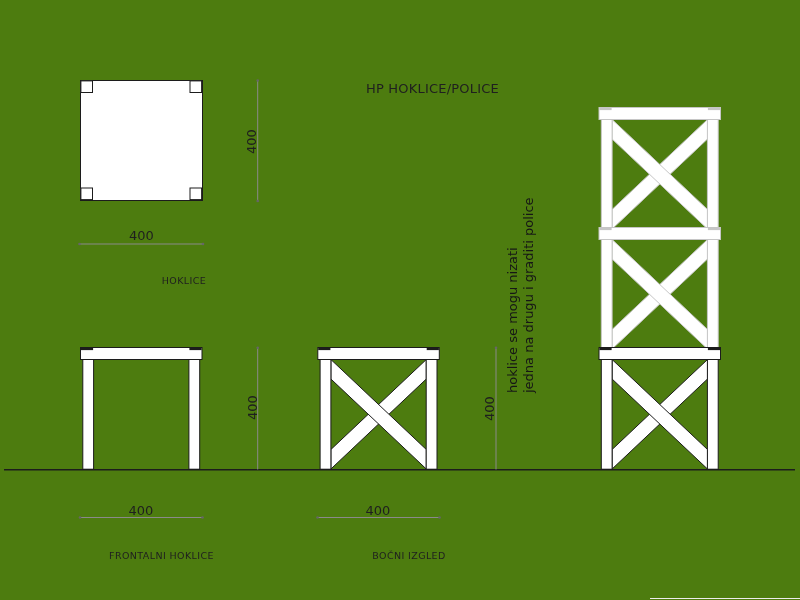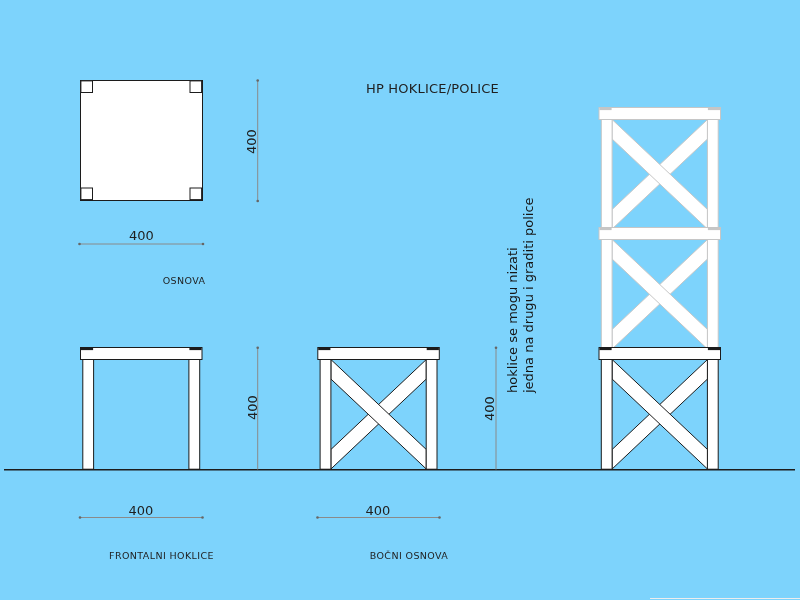--- a/index.html
+++ b/index.html
@@ -1,16 +1,16 @@
 <!DOCTYPE html>
 <html style="--ink: #1c1c1c; --ghost: #c6c6c6; --dim-line: #8a8a8a;"><head>
 <meta charset="utf-8">
 <style>
   html,body{margin:0;padding:0;background:#fff;}
-  #page{position:relative;width:800px;height:600px;background:#7dd3fc;overflow:hidden;
+  #page{position:relative;width:800px;height:600px;background:#4d7c0f;overflow:hidden;
         font-family:"DejaVu Sans","Liberation Sans",sans-serif;color:var(--ink,#1c1c1c);}
   svg{position:absolute;left:0;top:0;}
   .ink{color:var(--ink,#1c1c1c);}
   .ghost{color:var(--ghost,#c6c6c6);}
   .stroke{stroke:currentColor;fill:#fff;stroke-width:1;}
   .notch{fill:currentColor;stroke:none;}
   .dimline{stroke:var(--dim-line,#8a8a8a);stroke-width:1;}
   .dimdot{fill:#666;stroke:none;}
   .ground{stroke:var(--ink,#1c1c1c);stroke-width:1.4;}
   .faint{stroke:#ededed;stroke-width:1;}
@@ -107,28 +107,28 @@
 
       <line class="dimline" x1="496" y1="347.3" x2="496" y2="469.5"></line>
       <circle class="dimdot" cx="496" cy="347.8" r="1.3"></circle>
     </g>
   </svg>
 
   <div class="lbl title" style="left:366px;top:81px;">HP HOKLICE/POLICE</div>
 
   <div class="lbl dimtext" style="left:111.5px;top:229px;">400</div>
   <div class="lbl dimtext rot" style="left:220.5px;top:134.5px;">400</div>
-  <div class="lbl viewlbl" style="left:114px;top:276px;">OSNOVA</div>
+  <div class="lbl viewlbl" style="left:114px;top:276px;">HOKLICE</div>
 
   <div class="lbl dimtext" style="left:111px;top:504px;">400</div>
   <div class="lbl dimtext rot" style="left:221.5px;top:401px;">400</div>
   <div class="lbl viewlbl" style="left:91.5px;top:551px;">FRONTALNI HOKLICE</div>
 
   <div class="lbl dimtext" style="left:348px;top:504px;">400</div>
   <div class="lbl dimtext rot" style="left:459px;top:401.5px;">400</div>
-  <div class="lbl viewlbl" style="left:339px;top:551px;">BOČNI OSNOVA</div>
+  <div class="lbl viewlbl" style="left:339px;top:551px;">BOČNI IZGLED</div>
 
   <div class="note">
     <div>hoklice se mogu nizati</div>
     <div>jedna na drugu i graditi police</div>
   </div>
 
 </div>
 
 </body></html>

